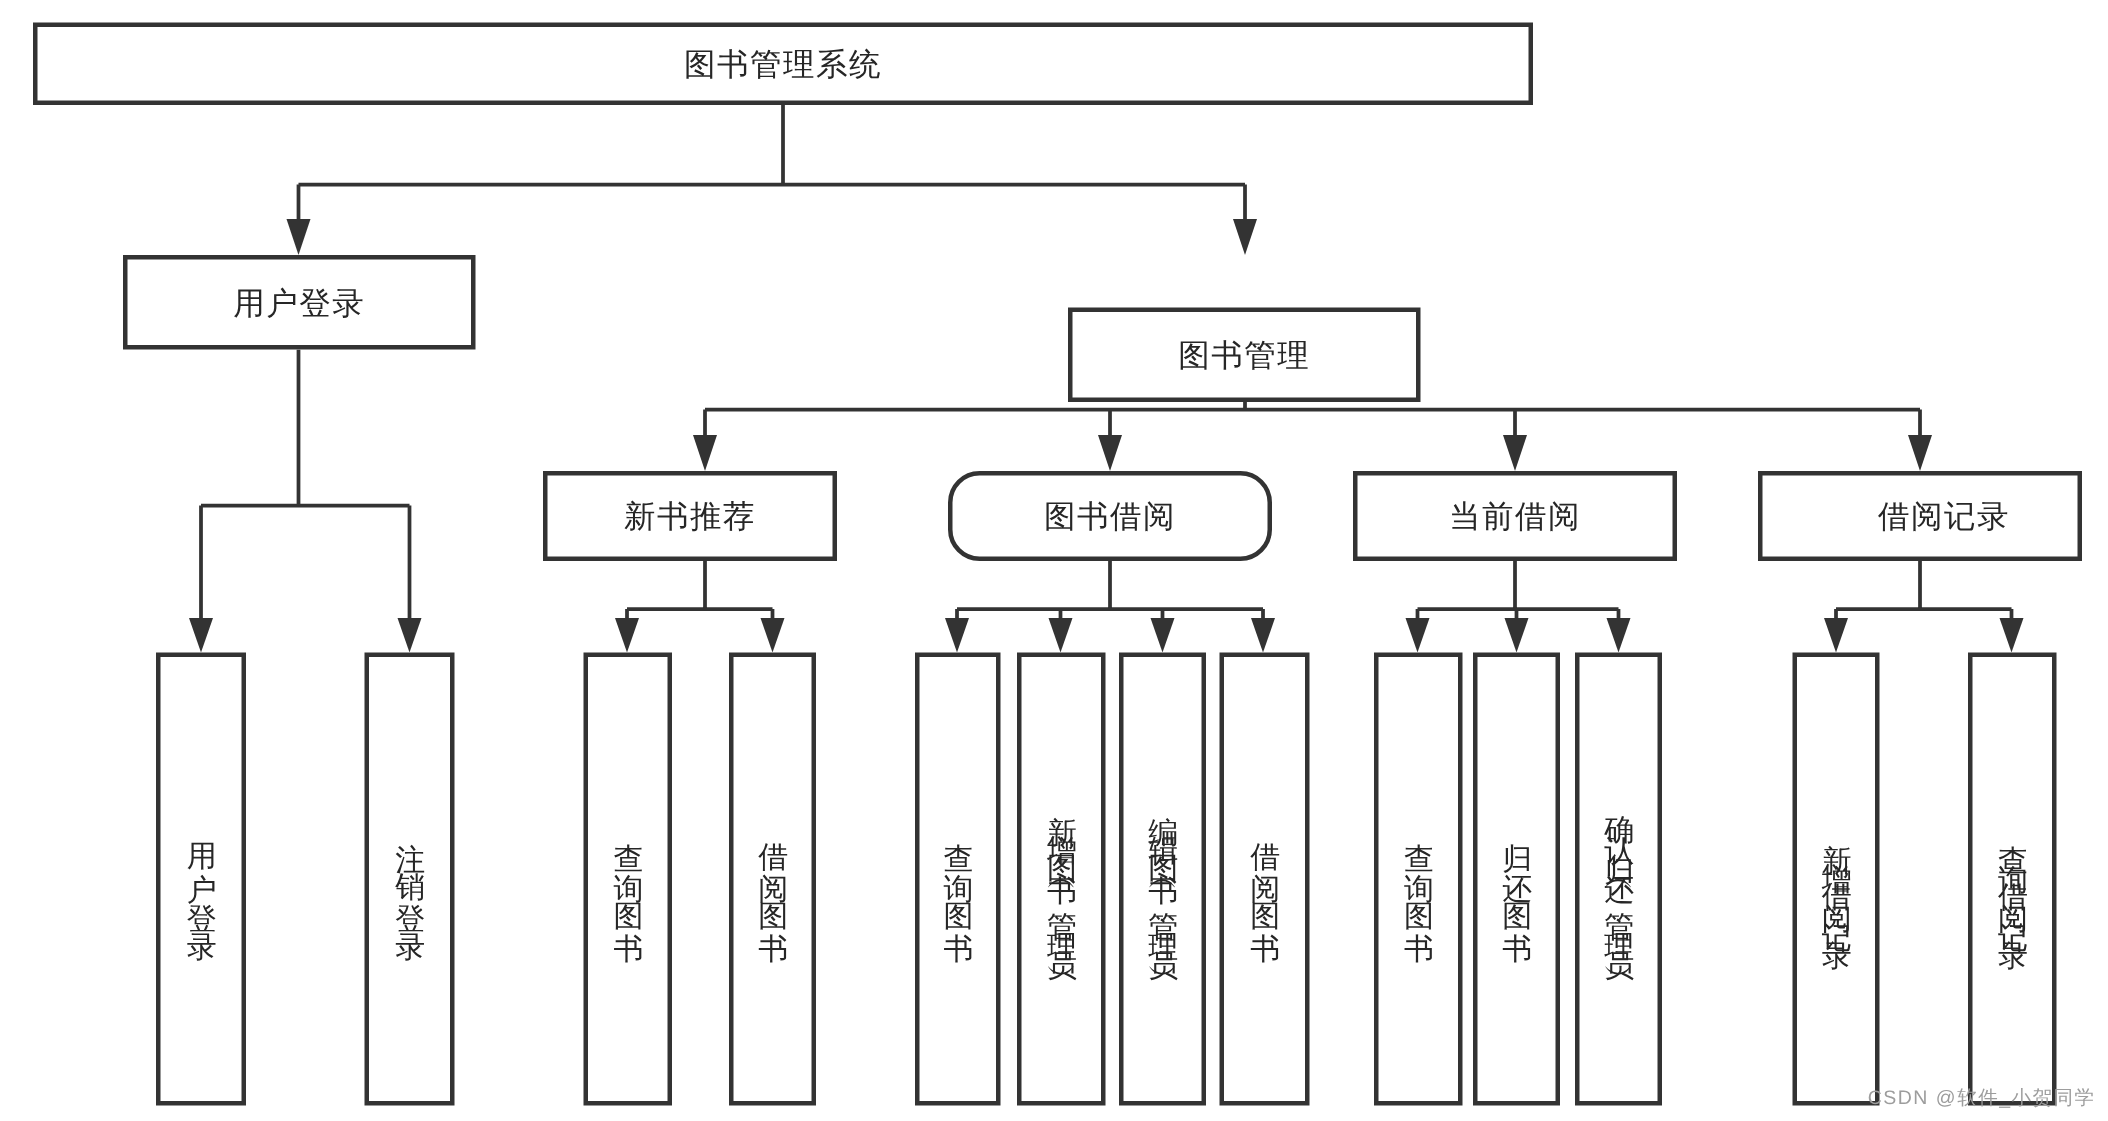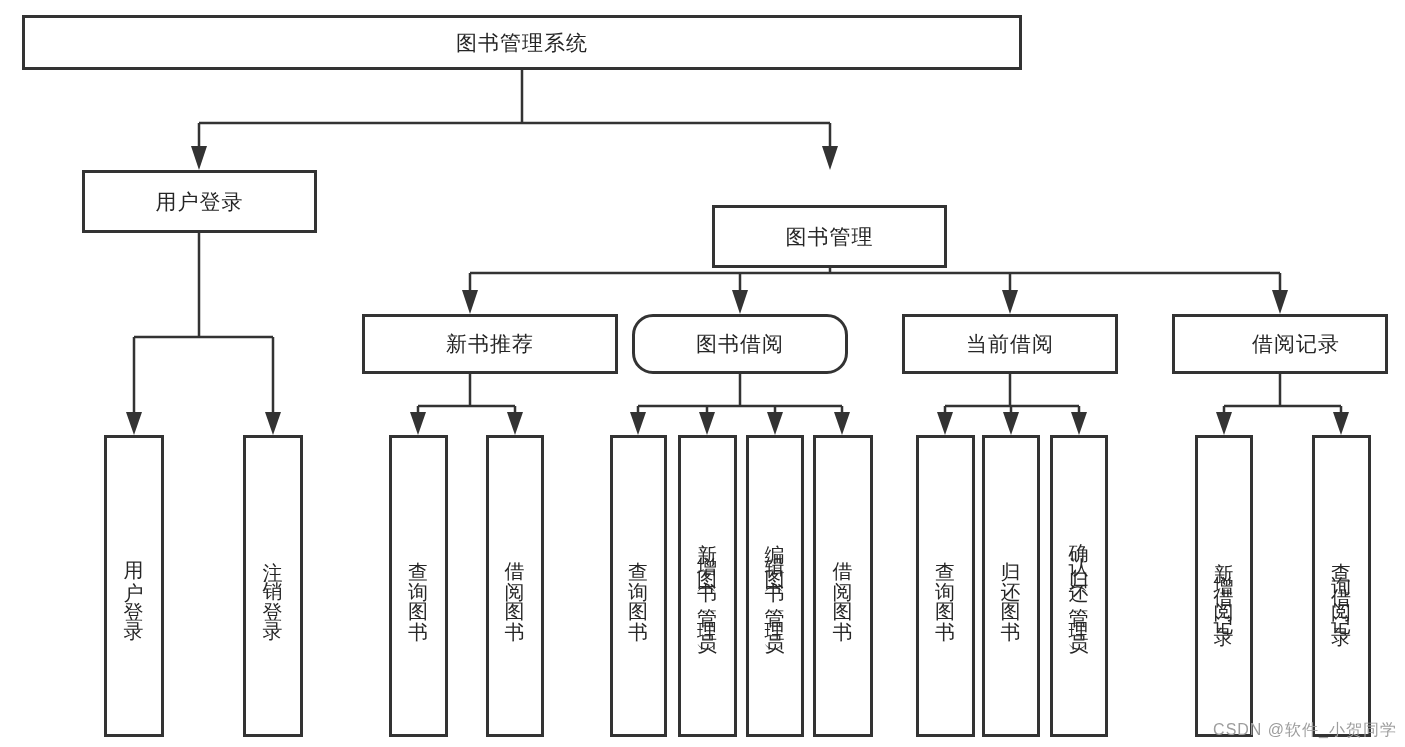--- a/index.html
+++ b/index.html
@@ -44,21 +44,21 @@
     letter-spacing: 13px;
     line-height: 1;
   }
   .leaf.short {
     letter-spacing: 20px;
   }
   #watermark {
     position: absolute;
     right: 8px;
     bottom: 6px;
-    font-size: 16px;
+    font-size: 13px;
     color: #9d9d9d;
     letter-spacing: 1px;
     z-index: 3;
     white-space: nowrap;
   }
   path.conn {
     stroke: #333333;
     stroke-width: 2.5;
     fill: none;
   }
@@ -120,21 +120,21 @@
       <polygon class="arrow" points="1216,412 1232,412 1224,435"></polygon>
       <polygon class="arrow" points="1333,412 1349,412 1341,435"></polygon>
     </g>
   </svg>
 
   <div class="node hnode" style="left:22px; top:15px; width:1000px; height:55px;">图书管理系统</div>
 
   <div class="node hnode" style="left:82px; top:170px; width:235px; height:63px;">用户登录</div>
   <div class="node hnode" style="left:712px; top:170px; width:235px; height:63px;margin-top:35px;">图书管理</div>
 
-  <div class="node hnode" style="left:362px; top:314px; width:256px; height:60px;">新书推荐</div>
+  <div class="node hnode" style="left:362px; top:314px; width:196px; height:60px;">新书推荐</div>
   <div class="node hnode" style="left:632px; top:314px; width:216px; height:60px;border-radius:21px;">图书借阅</div>
   <div class="node hnode" style="left:902px; top:314px; width:216px; height:60px;">当前借阅</div>
   <div class="node hnode" style="left:1172px; top:314px; width:216px; height:60px;padding-left:32px;">借阅记录</div>
 
   <div class="node leaf short" style="left:104px; top:435px; width:60px; height:302px;">用户登录</div>
   <div class="node leaf short" style="left:243px; top:435px; width:60px; height:302px;">注销登录</div>
 
   <div class="node leaf short" style="left:389px; top:435px; width:59px; height:302px;">查询图书</div>
   <div class="node leaf short" style="left:486px; top:435px; width:58px; height:302px;">借阅图书</div>
 

